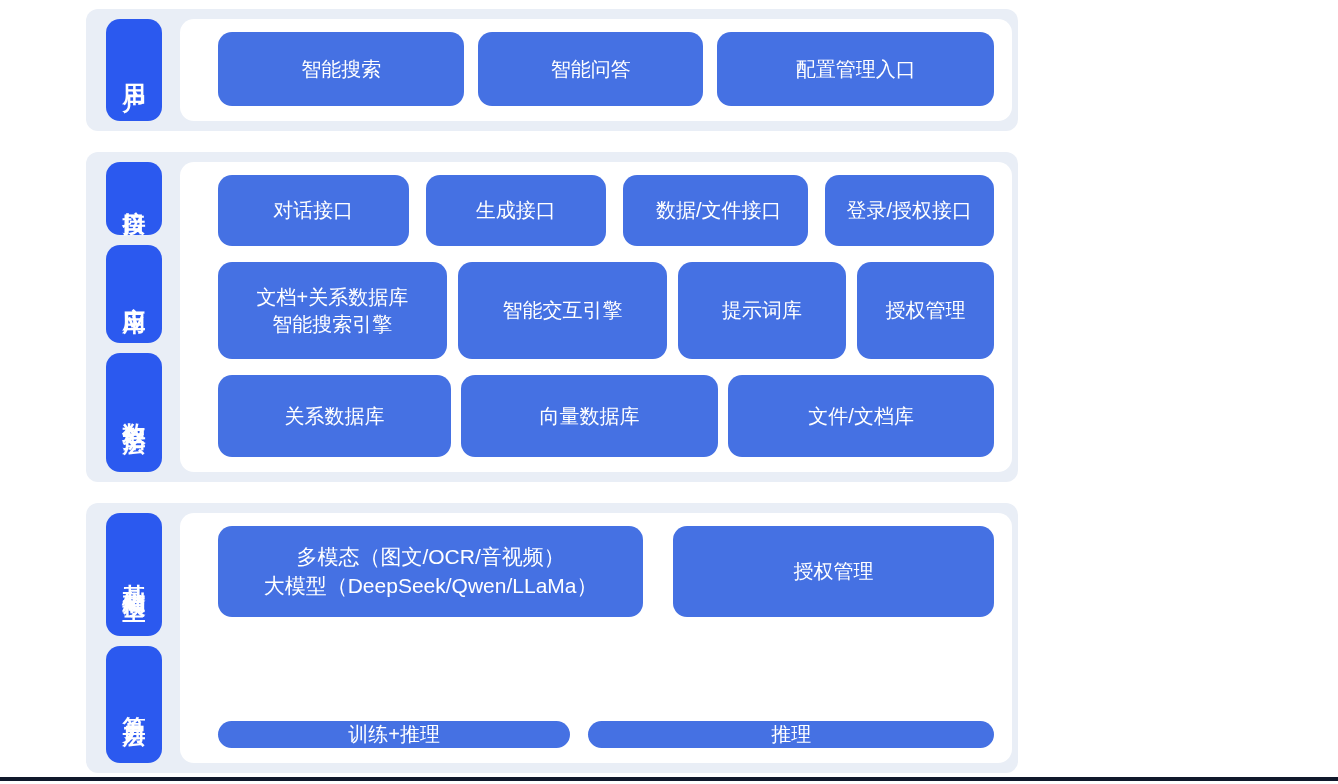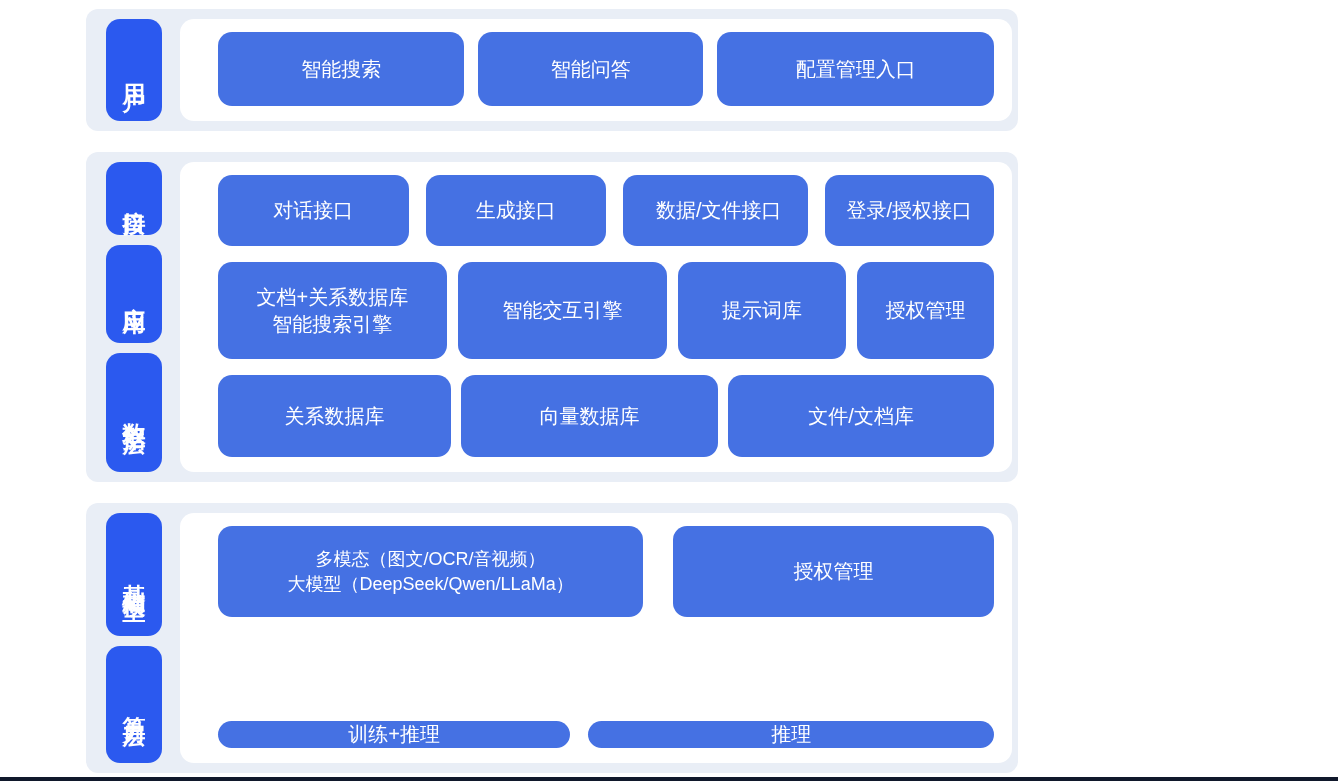--- a/index.html
+++ b/index.html
@@ -19,21 +19,21 @@
                font-size:23px; font-weight:700; letter-spacing:5px;
                line-height:1; }
   .panel { flex:1; background:#ffffff; border-radius:14px;
            padding:13px 18px 15px 38px;
            display:flex; flex-direction:column; gap:16px; }
   .row { display:flex; }
   .box { background:#4571e3; border-radius:14px; color:#ffffff;
          display:flex; align-items:center; justify-content:center;
          text-align:center; font-size:20px; line-height:1.35;
          white-space:pre-line; flex-basis:0; }
-  .box.big { font-size:18px; }
+  .box.big { font-size:21px; }
   .bottom-line { position:absolute; left:0; top:777px; width:1338px;
                  height:4px; background:#10182b; }
 </style>
 </head>
 <body>
 
 <div class="page">
   <div class="stack">
 
     <div class="band" style="height:122px;">

